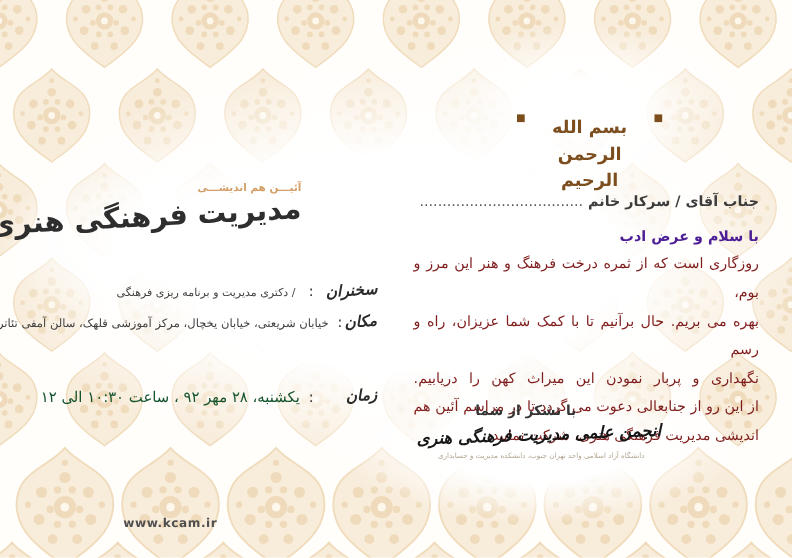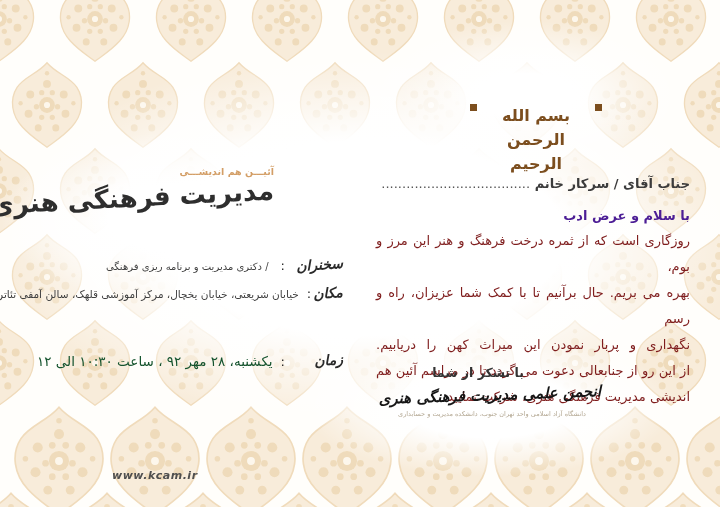--- a/index.html
+++ b/index.html
@@ -44,21 +44,21 @@
   .speaker-desc{font-size:10px;color:#3f3f3f;margin-right:4px;}
   .location-value{font-size:10.5px;color:#3f3f3f;}
   .time-value{font-size:13.5px;color:#14532d;margin-top:40px;}
   
   .thanks{left:408px;top:365px;width:140px;text-align:center;direction:rtl;
     font-size:12.5px;font-weight:bold;color:#333;}
   .signature-block{left:383px;top:386px;width:218px;text-align:center;direction:rtl;}
   .signature-text{font-size:15px;font-weight:bold;font-style:italic;color:#161616;
     transform:rotate(-2deg);white-space:nowrap;}
   .signature-sub{font-size:6.5px;color:#b3a792;margin-top:6px;white-space:nowrap;}
-  .website{left:112px;top:469px;font-size:11px;font-weight:bold;font-style:italic;
+  .website{left:112px;top:469px;font-size:11px;font-weight:bold;
     color:#4f4f4f;letter-spacing:.5px;}
 </style>
 </head>
 <body>
 
 <div class="card">
 
   <svg class="bg-svg" id="bg-pattern" viewBox="0 0 720 507" aria-hidden="true">
     <defs>
       <symbol id="motif" viewBox="0 0 100 100">

